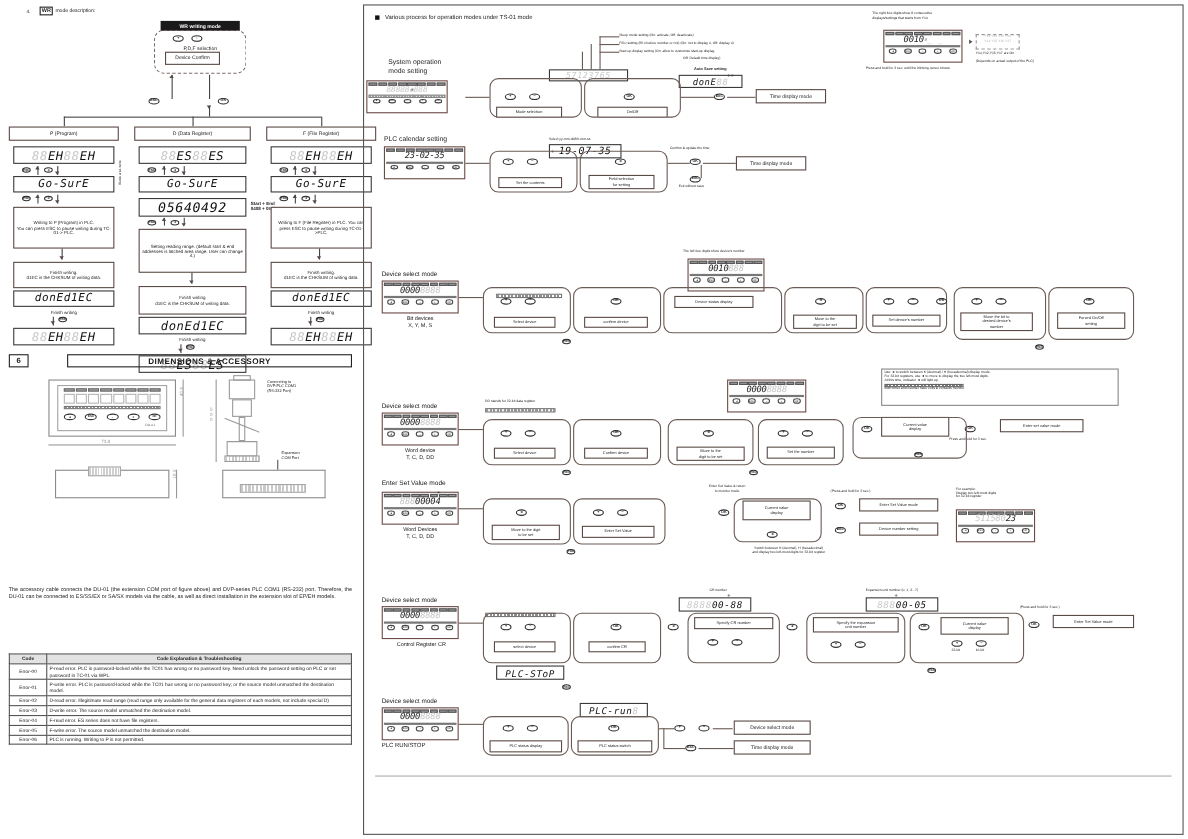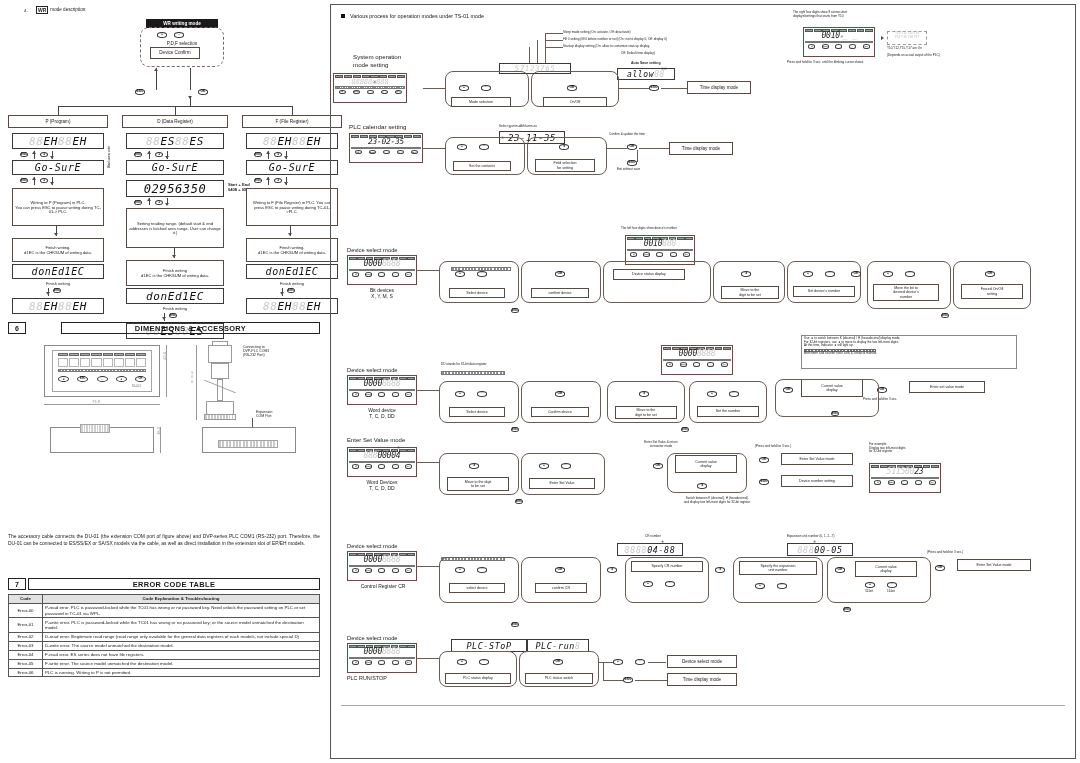--- a/index.html
+++ b/index.html
@@ -246,21 +246,21 @@
         <span class="ghost">88</span>
         <span>ES</span>
     </div>
     <span class="key xs abs" style="left:134px; top:152px;">ESC</span>
     <span class="key xs abs" style="left:155px; top:152px;">◄</span>
     <div class="arr-u" style="left:147px; top:151px;"></div>
       <div class="vline dk" style="left:149px; top:151px; height:8px;"></div>
     <div class="vline dk" style="left:167px; top:151px; height:8px;"></div>
       <div class="arr-d" style="left:165px; top:156px;"></div>
     <div class="lcd abs" style="left:126px; top:160px; width:98px; height:15px; font-size:10px;">Go-SurE</div>
-    <div class="lcd abs" style="left:126px; top:180px; width:98px; height:17px; font-size:12px;">02956350</div>
+    <div class="lcd abs" style="left:126px; top:180px; width:98px; height:17px; font-size:12px;">05640492</div>
     <div class="abs lbl sm" style="left:228px; top:182px; white-space:pre-line; font-weight:bold;">Start + End
 0408 + 0599</div>
     <span class="key xs abs" style="left:134px; top:200px;">ESC</span>
     <span class="key xs abs" style="left:155px; top:200px;">◄</span>
     <div class="arr-u" style="left:147px; top:198px;"></div>
       <div class="vline dk" style="left:149px; top:198px; height:7px;"></div>
     <div class="vline dk" style="left:167px; top:198px; height:7px;"></div>
       <div class="arr-d" style="left:165px; top:203px;"></div>
     <div class="node abs small" style="left:126px; top:208px; width:98px; height:40px; padding:2px;">
       <span style="text-align:center;">Setting reading range. (default start &amp; end addresses is latched area range. User can change it.)</span>
@@ -392,24 +392,20 @@
          background:repeating-linear-gradient(to right,#d0d0d0 0 1.6px,#fff 1.6px 2.6px);"></div>
     <div class="dimlinev" style="left:160px; top:427px; height:26px;"></div>
     <div class="dimtxt" style="left:156px; top:435px; transform:rotate(-90deg); transform-origin:left top; color:#9a9a9a;">18.9</div>
 
     <div class="mech" style="left:202px; top:427px; width:94px; height:26px;"></div>
     <div class="mech-inner" style="left:218px; top:440px; width:60px; height:8px;
          background:repeating-linear-gradient(to right,#c9c9c9 0 2px,#fff 2px 3.4px);"></div>
 
     <div class="para" style="left:8px; top:534px; width:312px;">The accessory cable connects the DU-01 (the extension COM port of figure above) and DVP-series PLC COM1 (RS-232) port.  Therefore, the DU-01 can be connected to ES/SS/EX or SA/SX models via the cable, as well as direct installation in the extension slot of EP/EH models.</div>
 
-    <div class="sec-head" style="left:8px; top:578px; width:312px;">
-      <div class="num">7</div>
-      <div class="ttl">ERROR CODE TABLE</div>
-    </div>
 
     <div class="abs" style="left:8px; top:594px; width:312px;">
       <table class="errtbl" style="position:relative;">
         <thead>
           <tr>
             <th class="code">Code</th>
             <th>Code Explanation &amp; Troubleshooting</th>
           </tr>
         </thead>
         <tbody id="err-body">
@@ -490,21 +486,21 @@
     <div class="hline" style="left:214px; top:35px; width:18px;"></div>
     <div class="hline" style="left:214px; top:42px; width:18px;"></div>
     <div class="vline" style="left:214px; top:28px; height:30px;"></div>
     <div class="vline" style="left:206px; top:35px; height:23px;"></div>
     <div class="vline" style="left:198px; top:42px; height:16px;"></div>
     <div class="lcd abs" style="left:168px; top:58px; width:72px; height:11px; font-size:7.5px;">
       <span class="ghost">57123765</span>
     </div>
     <div class="abs lbl xs" style="left:300px; top:56px; font-weight:bold;">Auto Save setting</div>
     <div class="lcd abs" style="left:286px; top:63px; width:58px; height:12px; font-size:8px;">
-      <span>allow</span>
+      <span>donE</span>
         <span class="ghost">88</span>
     </div>
     <div class="blink" style="left:330px; top:61px;">✳✳</div>
 
     <div class="hline" style="left:92px; top:83px; width:22px;"></div>
     <div class="abs" style="left:114px; top:66px; width:84px; height:36px; border:0.8px solid #6b5b55; border-radius:8px;"></div>
     <span class="key s abs" style="left:128px; top:80px;">+</span>
     <span class="key s abs" style="left:150px; top:80px;">−</span>
     <div class="node abs tiny" style="left:120px; top:92px; width:60px; height:10px;">Mode selection</div>
     <div class="abs" style="left:200px; top:66px; width:88px; height:36px; border:0.8px solid #6b5b55; border-radius:8px;"></div>
@@ -531,21 +527,21 @@
       <div class="annun"></div>
       <div class="keys">
         <span>◄</span>
         <span>ESC</span>
         <span>−</span>
         <span>+</span>
         <span>OK</span>
       </div>
     </div>
     <div class="abs lbl xxs" style="left:168px; top:120px;">Select yy-mm-dd/hh-mm-ss</div>
-    <div class="lcd abs" style="left:168px; top:126px; width:66px; height:13px; font-size:9px;">23-11-35</div>
+    <div class="lcd abs" style="left:168px; top:126px; width:66px; height:13px; font-size:9px;">19-07-35</div>
     <div class="blink" style="left:170px; top:130px;">✳</div>
 
     <div class="hline" style="left:92px; top:143px; width:22px;"></div>
     <div class="abs" style="left:114px; top:132px; width:80px; height:38px; border:0.8px solid #6b5b55; border-radius:8px;"></div>
     <span class="key s abs" style="left:126px; top:139px;">+</span>
     <span class="key s abs" style="left:148px; top:139px;">−</span>
     <div class="node abs tiny" style="left:122px; top:156px; width:58px; height:10px;">Set the contents</div>
     <div class="abs" style="left:196px; top:132px; width:80px; height:38px; border:0.8px solid #6b5b55; border-radius:8px;"></div>
     <span class="key s abs" style="left:228px; top:139px;">◄</span>
     <div class="node abs tiny" style="left:204px; top:154px; width:60px; height:13px;">
@@ -911,21 +907,21 @@
     <span class="key s abs" style="left:146px; top:562px;">−</span>
     <div class="node abs tiny" style="left:118px; top:578px; width:56px; height:10px;">select device</div>
     <div class="abs" style="left:190px; top:552px; width:80px; height:46px; border:0.8px solid #6b5b55; border-radius:8px;"></div>
     <span class="key s abs" style="left:224px; top:562px;">OK</span>
     <div class="node abs tiny" style="left:204px; top:578px; width:52px; height:10px;">confirm CR</div>
     <span class="key xs abs" style="left:180px; top:617px;">ESC</span>
 
     <div class="abs lbl xxs" style="left:314px; top:530px;">CR number</div>
     <div class="lcd abs" style="left:286px; top:538px; width:66px; height:13px; font-size:8.4px;">
       <span class="ghost">8888</span>
-        <span>04-88</span>
+        <span>00-88</span>
     </div>
     <div class="blink" style="left:330px; top:534px;">✳</div>
     <span class="key s abs" style="left:276px; top:562px;">◄</span>
     <div class="abs" style="left:294px; top:552px; width:84px; height:46px; border:0.8px solid #6b5b55; border-radius:8px;"></div>
     <div class="node abs tiny" style="left:300px; top:556px; width:72px; height:11px;">Specify CR number</div>
     <span class="key s abs" style="left:312px; top:576px;">+</span>
     <span class="key s abs" style="left:334px; top:576px;">−</span>
 
     <div class="abs lbl xxs" style="left:456px; top:530px;">Expansion unit number (0, 1, 2...7)</div>
     <div class="lcd abs" style="left:456px; top:538px; width:66px; height:13px; font-size:8.4px;">
@@ -978,21 +974,21 @@
       <div class="keys">
         <span>◄</span>
         <span>ESC</span>
         <span>−</span>
         <span>+</span>
         <span>OK</span>
       </div>
     </div>
     <div class="abs lbl" style="left:16px; top:670px; font-size:5.4px;">PLC RUN/STOP</div>
 
-    <div class="lcd abs" style="left:120px; top:634px; width:76px; height:13px; font-size:8.4px;">PLC-SToP</div>
+    <div class="lcd abs" style="left:120px; top:600px; width:62px; height:13px; font-size:8.4px;">PLC-SToP</div>
     <div class="lcd abs" style="left:196px; top:634px; width:62px; height:13px; font-size:8.4px;">
       <span>PLC-run</span>
         <span class="ghost">8</span>
     </div>
 
     <div class="hline" style="left:86px; top:653px; width:22px;"></div>
     <div class="abs" style="left:108px; top:646px; width:78px; height:36px; border:0.8px solid #6b5b55; border-radius:8px;"></div>
     <span class="key s abs" style="left:126px; top:654px;">+</span>
     <span class="key s abs" style="left:148px; top:654px;">−</span>
     <div class="node abs tiny" style="left:114px; top:668px; width:66px; height:11px;">PLC status display</div>

